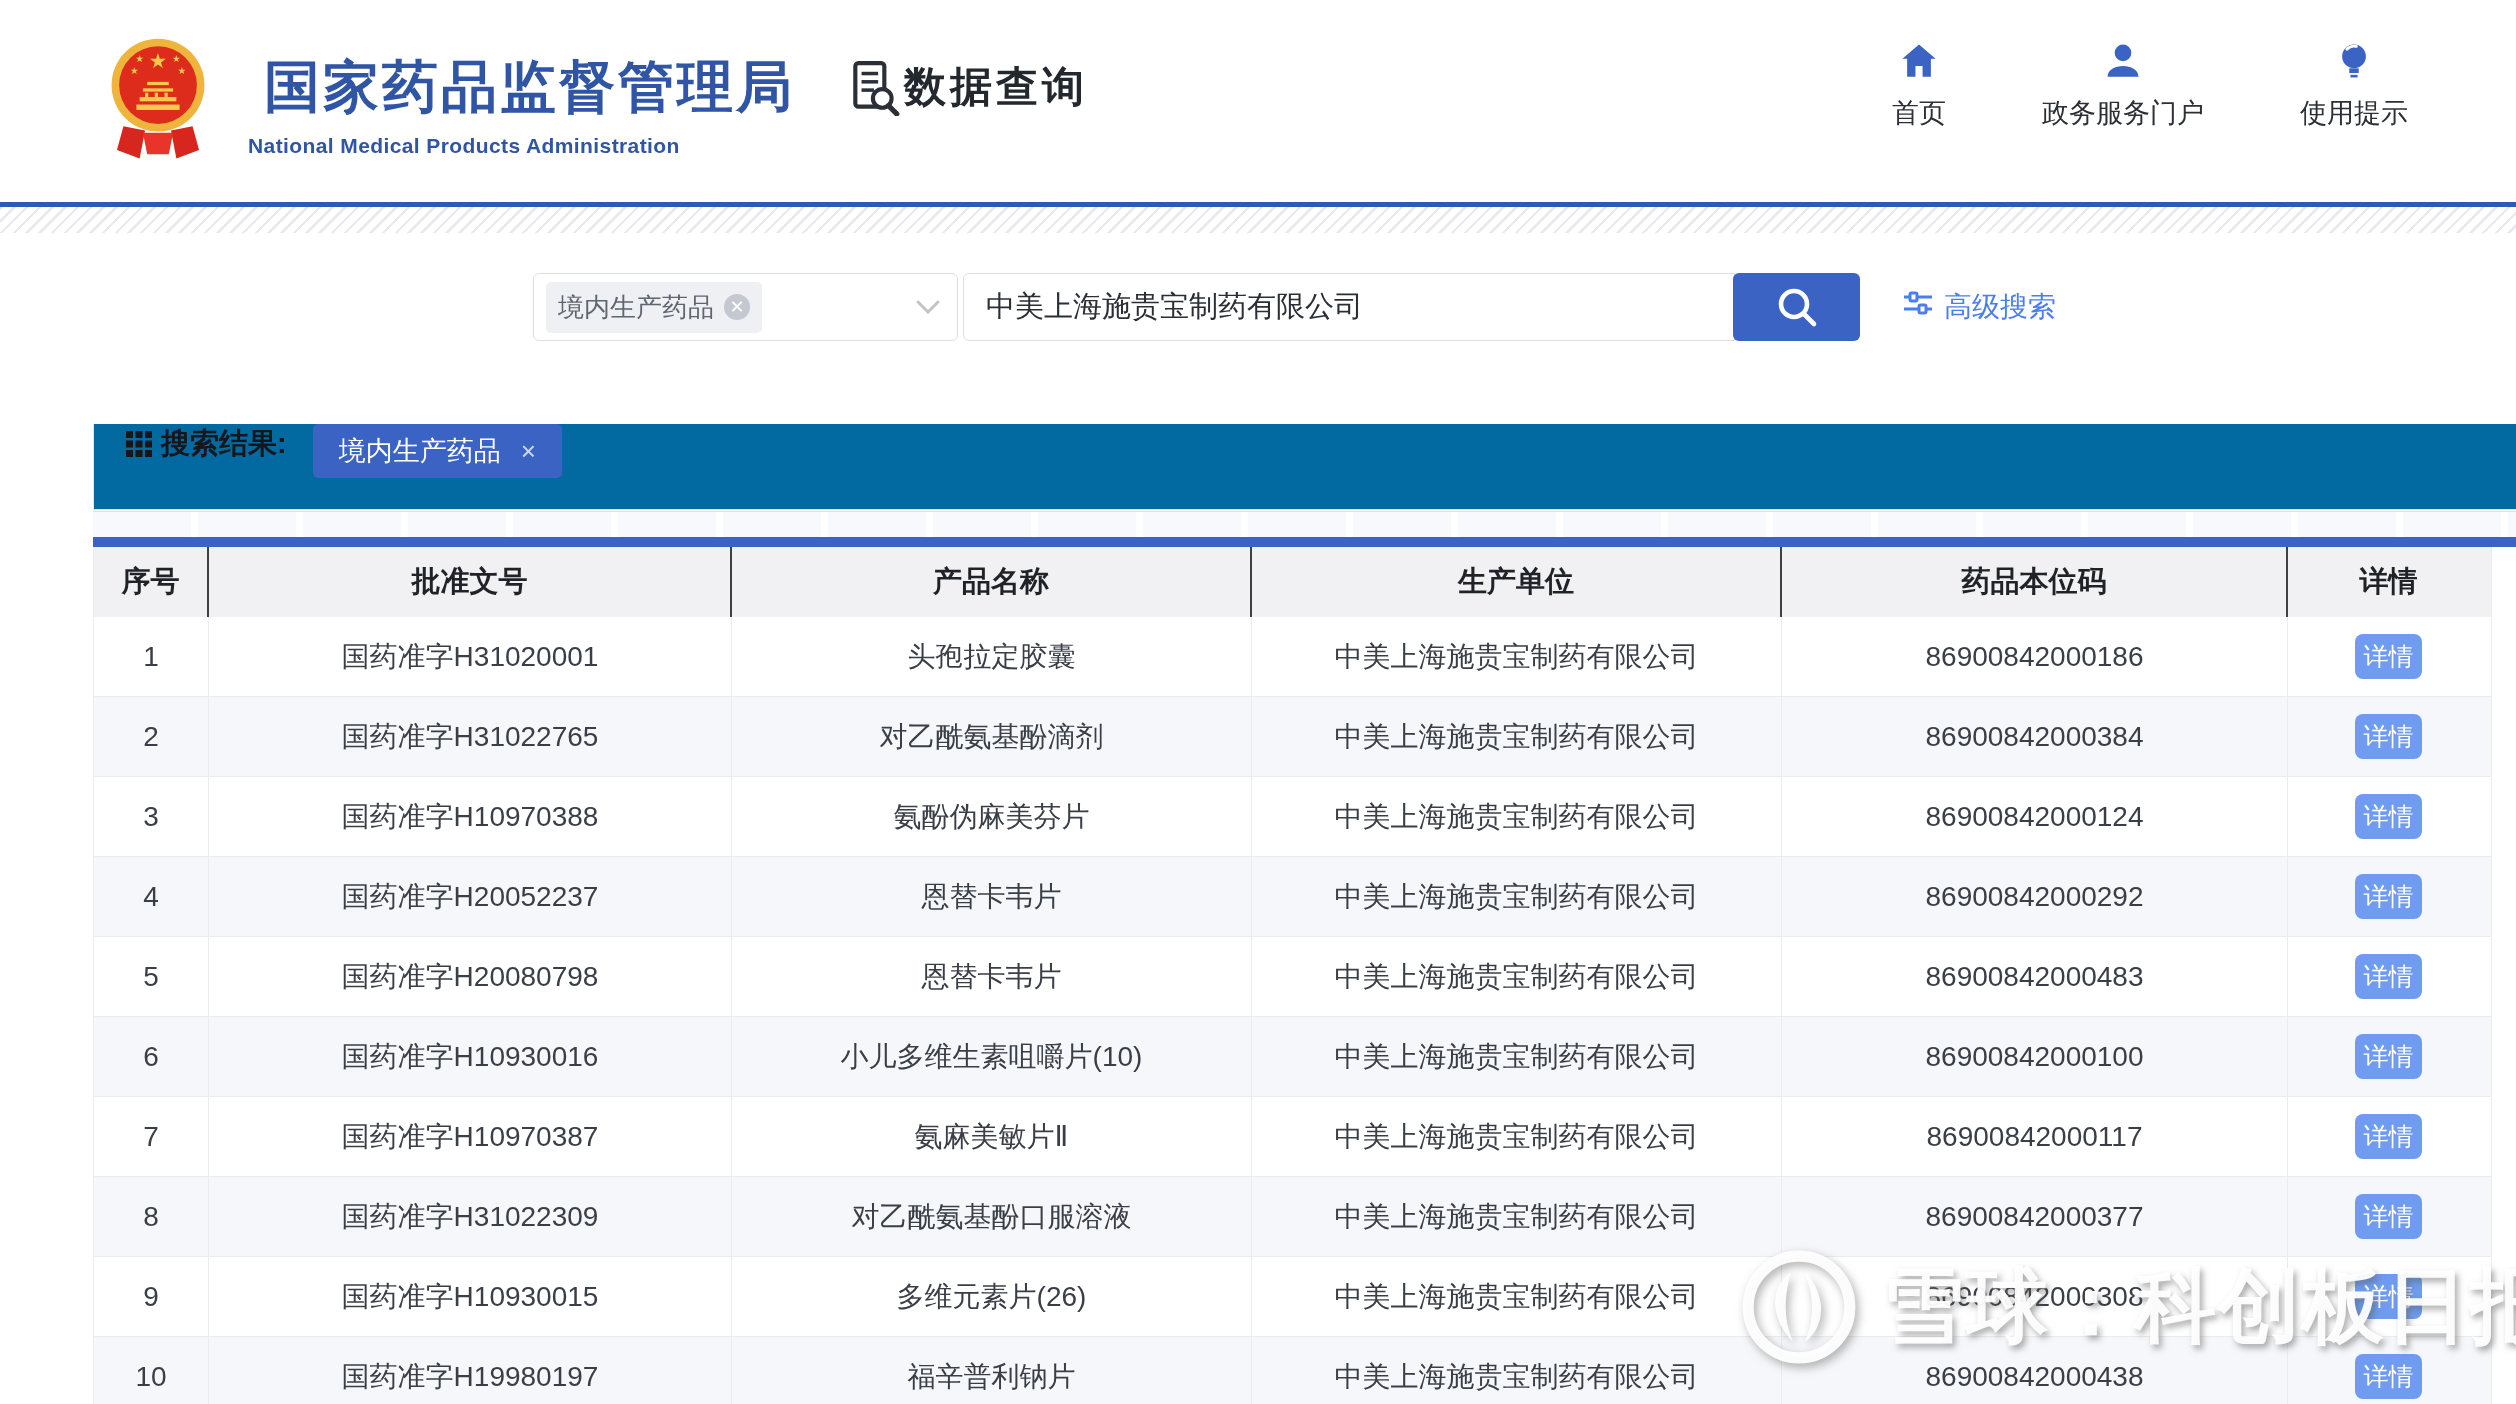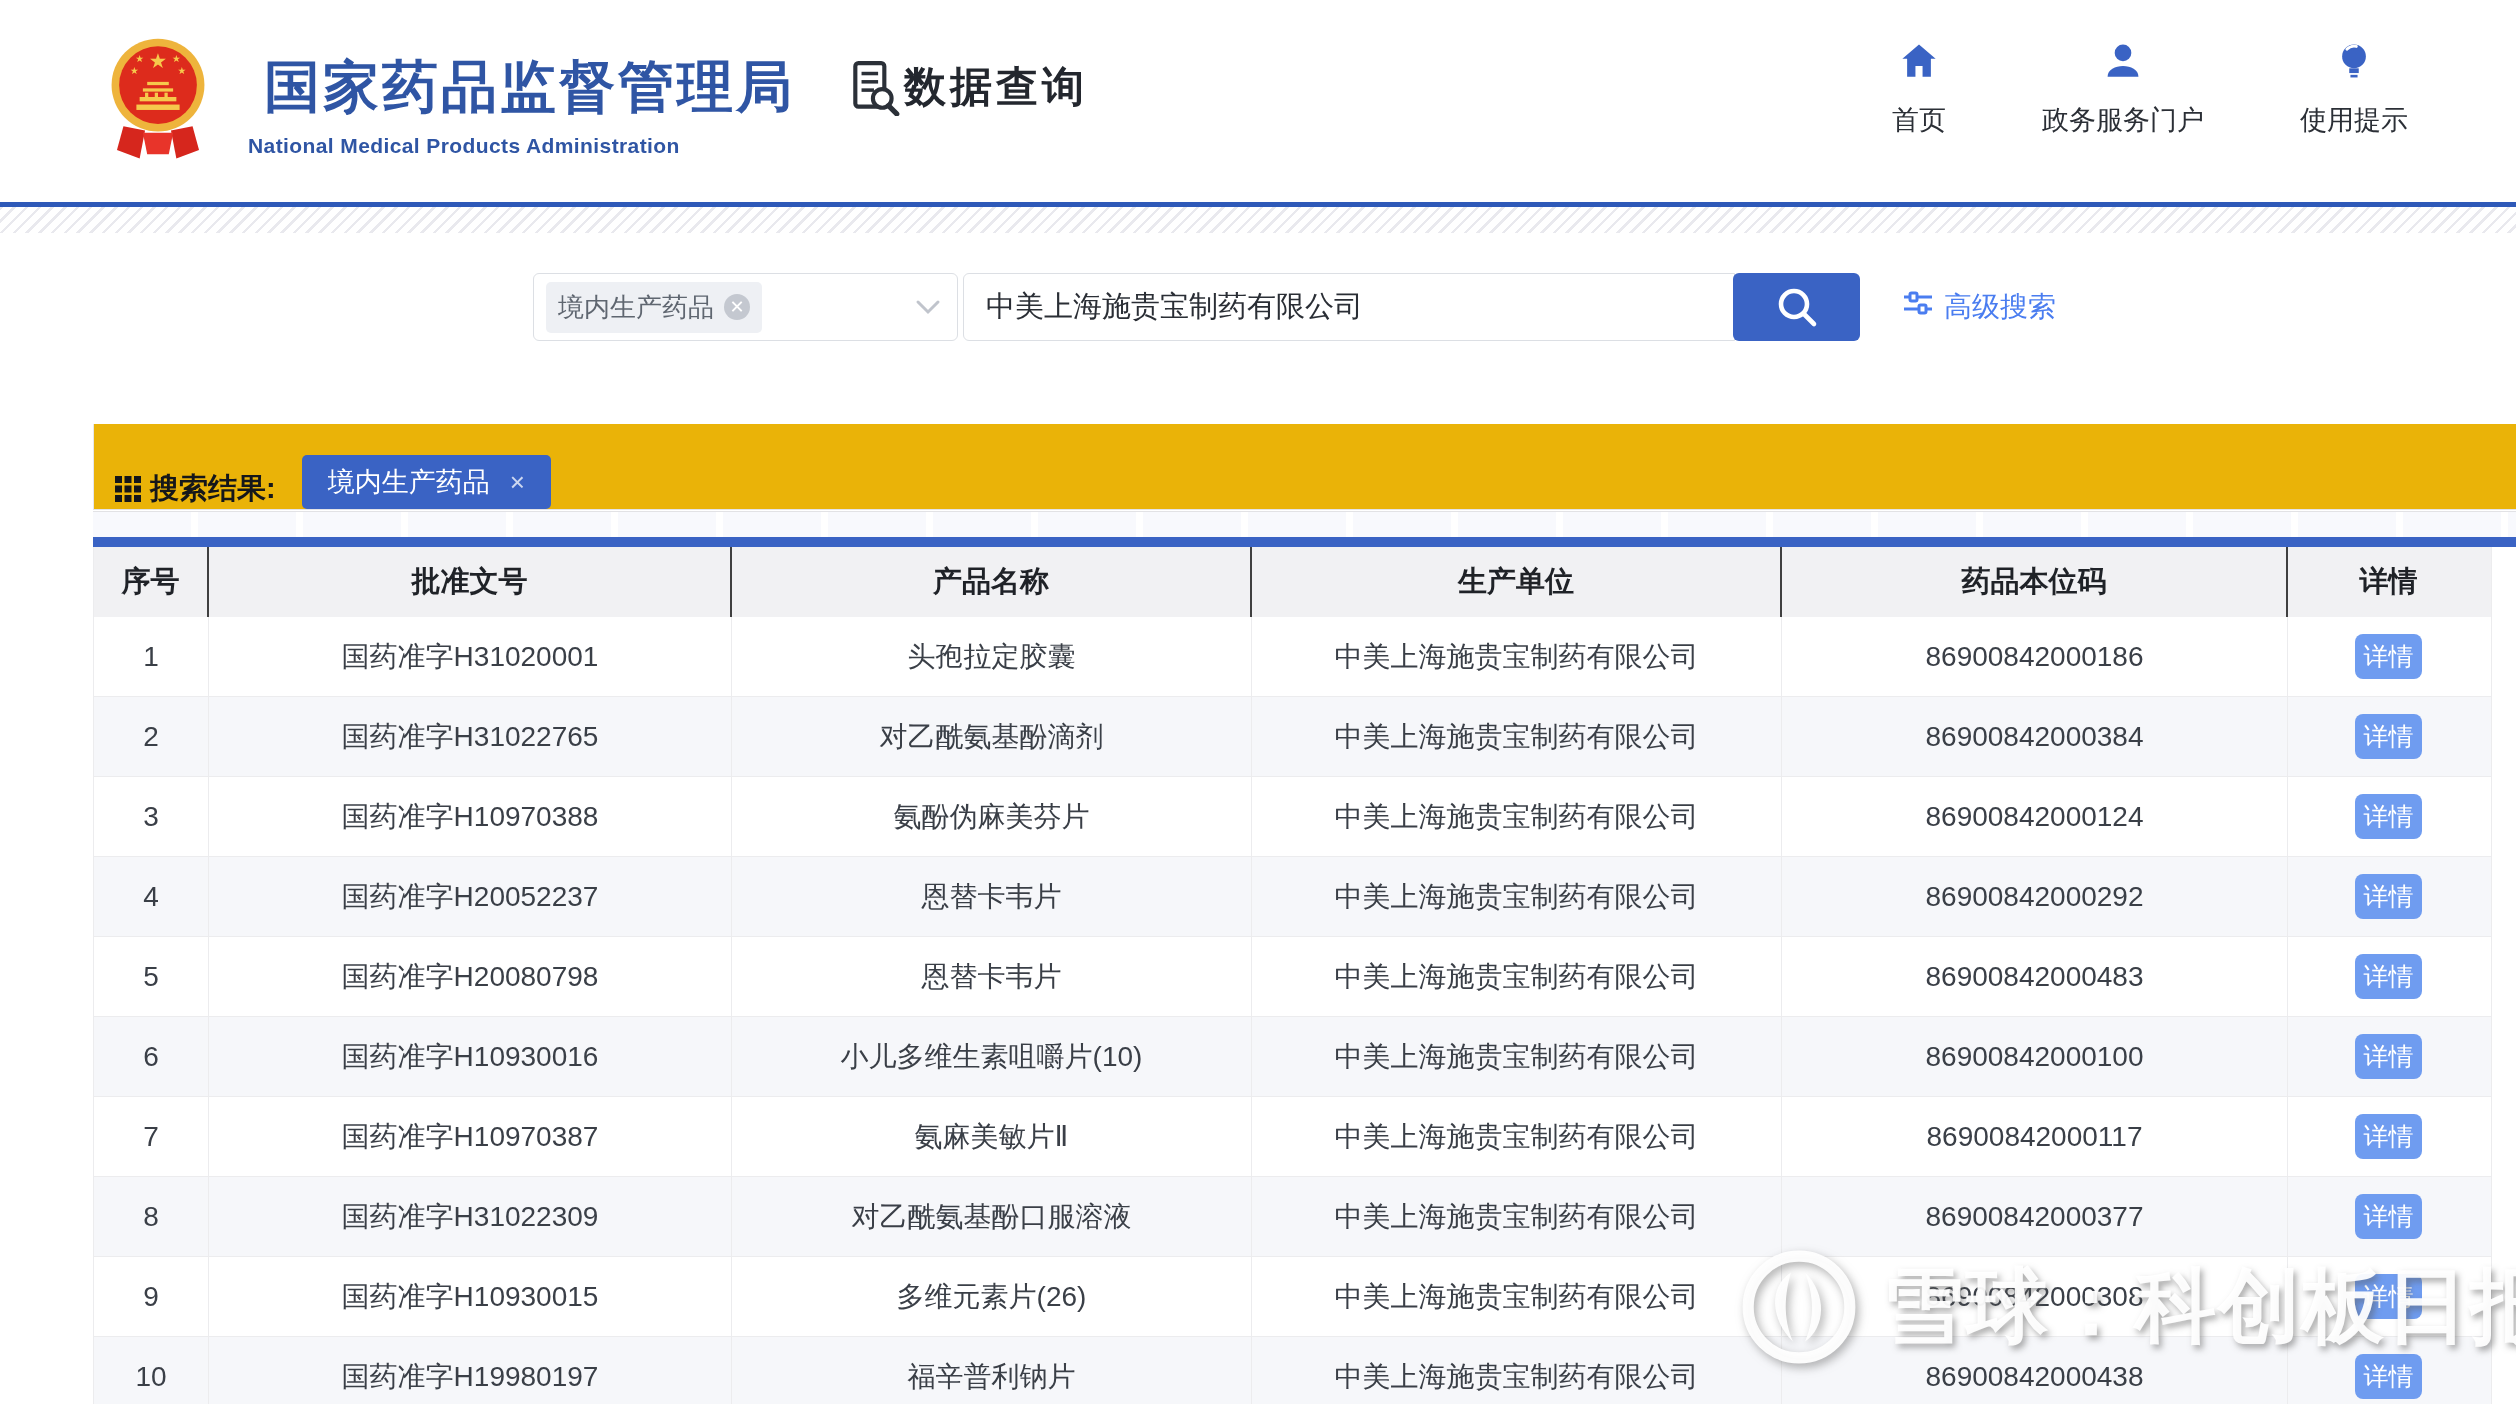--- a/index.html
+++ b/index.html
@@ -9,21 +9,21 @@
   }
   
   .site-header{position:absolute;top:0;left:0;width:100%;height:202px;background:#fff;}
   .logo-wrap{position:absolute;left:104px;top:26px;width:108px;height:142px;}
   .org-titles{position:absolute;left:248px;top:40px;}
   .org-name-zh{margin:16px;font-size:56px;font-weight:bold;color:#2f55a4;letter-spacing:3px;line-height:1.1;}
   .org-name-en{margin-top:6px;font-size:21px;font-weight:bold;color:#2f55a4;letter-spacing:0.4px;}
   .section-title{position:absolute;left:846px;top:58px;display:flex;align-items:center;}
   .section-title .txt{font-size:42px;font-weight:600;color:#23272e;letter-spacing:4px;}
   .top-nav{position:absolute;top:42px;right:108px;display:flex;gap:96px;}
-  .nav-item{display:flex;flex-direction:column;align-items:center;gap:24px;cursor:pointer;}
+  .nav-item{display:flex;flex-direction:column;align-items:center;gap:17px;cursor:pointer;}
   .nav-item .lbl{font-size:27px;color:#2b2f36;}
   .header-line{position:absolute;top:202px;left:0;width:100%;height:5px;background:#2e59b8;}
   .hatch-band{
     position:absolute;top:207px;left:0;width:100%;height:26px;
     background:repeating-linear-gradient(135deg,#e9e9ee 0 2.5px,transparent 2.5px 9px);
   }
   
   .search-row{position:absolute;top:273px;left:533px;display:flex;align-items:stretch;height:68px;}
   .select-box{
     position:relative;width:425px;height:68px;border:1px solid #dcdfe4;border-radius:6px;
@@ -46,23 +46,23 @@
   .search-btn{
     width:127px;height:68px;margin-left:-2px;border:none;border-radius:6px;background:#3a63c4;
     display:flex;align-items:center;justify-content:center;cursor:pointer;
   }
   .advanced-link{
     margin-left:42px;display:flex;gap:10px;align-self:center;
     font-size:28px;color:#4a7df0;cursor:pointer;text-decoration:none;
   }
   
   .results-bar{
-    position:absolute;top:424px;left:93px;right:0;height:86px;background:#eab308;
+    position:absolute;top:424px;left:93px;right:0;height:86px;background:#0369a1;
     border-left:1px solid #e6e6e9;border-bottom:1px solid #e3e3e6;
-    display:flex;align-items:flex-end;padding-left:20px;box-sizing:border-box;
+    display:flex;align-items:flex-start;padding-left:31px;box-sizing:border-box;
   }
   .results-label{display:flex;align-items:center;gap:8px;font-size:29px;font-weight:600;color:#15171a;}
   .filter-tag{
     margin-left:26px;height:54px;padding:0 26px;border-radius:5px;background:#3a63c4;color:#fff;
     font-size:27px;display:flex;align-items:center;gap:20px;cursor:pointer;
   }
   .filter-tag .x{font-size:26px;color:rgba(255,255,255,0.75);cursor:pointer;}
   
   .tab-strip{
     position:absolute;top:511px;left:93px;right:0;height:26px;border-top:1px solid #e2e2e5;

